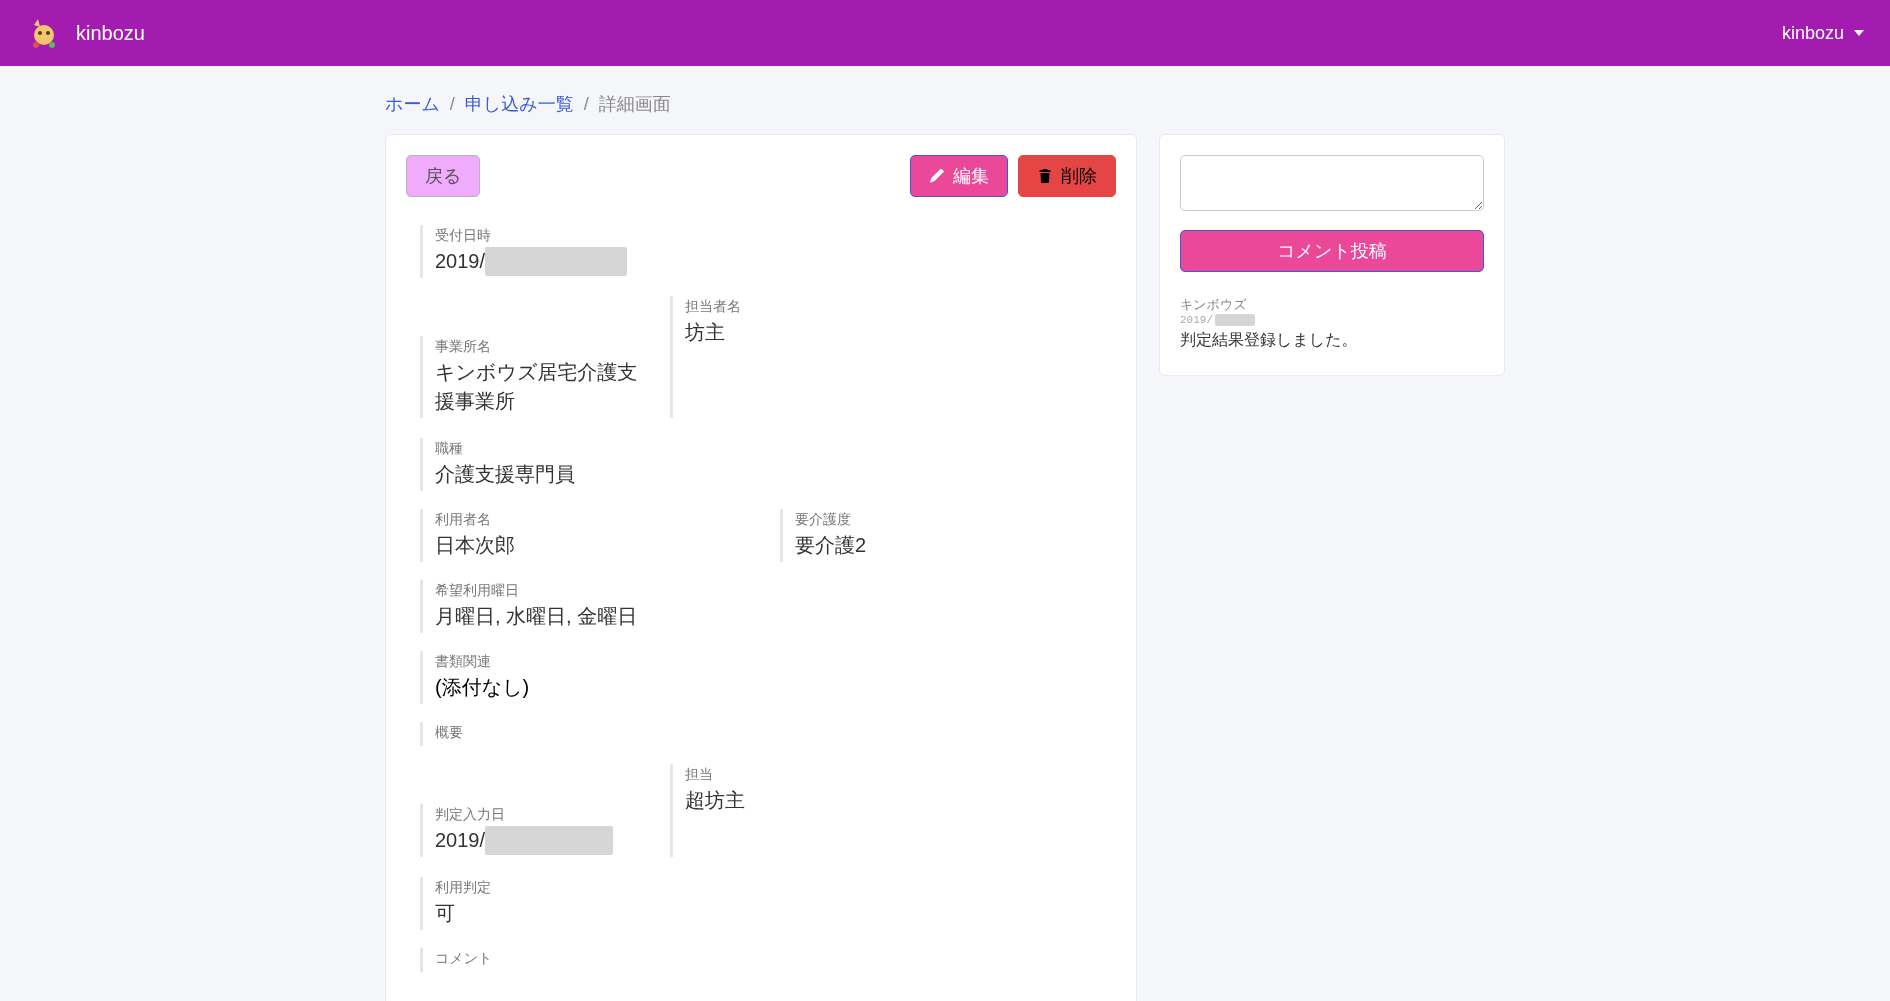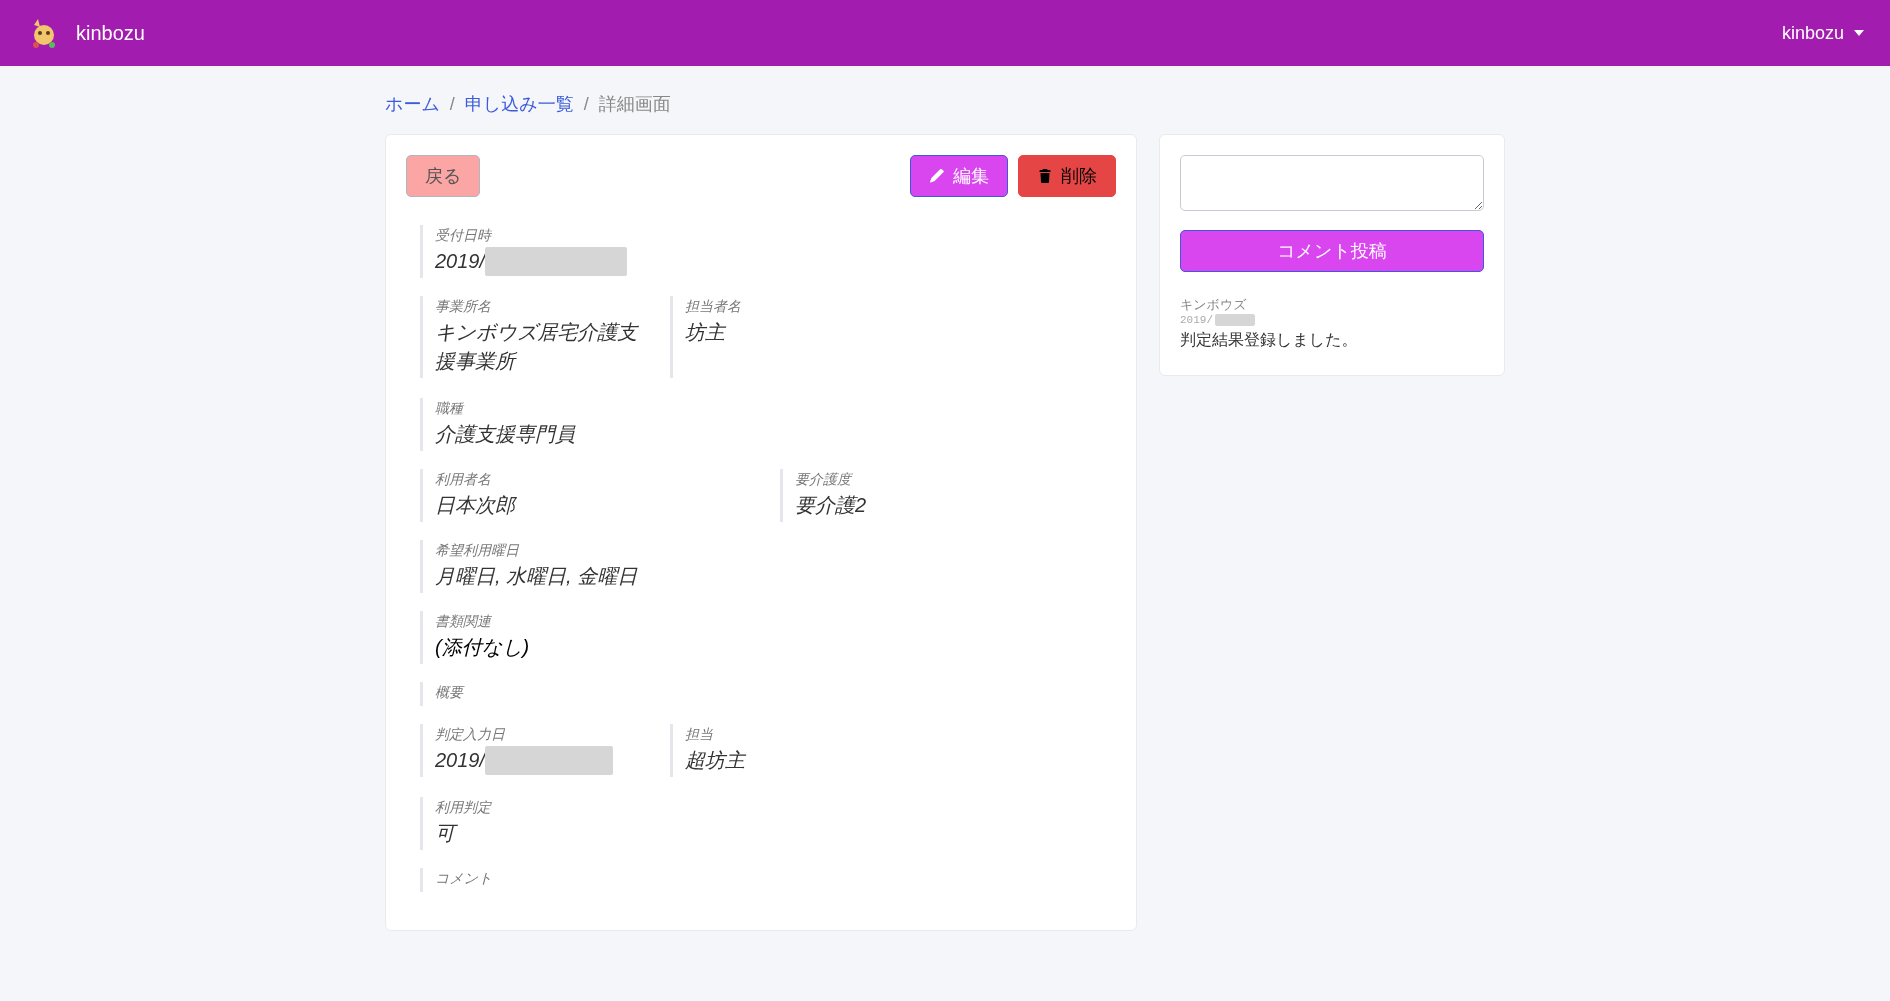--- a/index.html
+++ b/index.html
@@ -65,38 +65,38 @@
   align-items: center;
   gap: 8px;
   font-size: 18px;
   padding: 8px 18px;
   border-radius: 5px;
   border: 1px solid transparent;
   cursor: pointer;
   font-family: inherit;
 }
 .btn-secondary {
-  background: #fca5a5;
+  background: #f0abfc;
   border-color: #b0b5be;
   color: #555;
 }
 .btn-primary {
-  background: #d946ef;
+  background: #ec4899;
   border-color: #3b5bdb;
   color: #fff;
   align-items: center;
 }
 .btn-danger {
   background: #e64545;
   border-color: #e64545;
   color: #000000;
 }
 .btn-block { display: block; width: 100%; text-align: center; justify-content: center; }
 .icon-svg { width: 16px; height: 16px; }
-.detail-block { padding: 8px 0 14px 14px; font-style: italic; }
+.detail-block { padding: 8px 0 14px 14px; }
 .detail-row { display: flex; gap: 20px; margin-bottom: 18px; flex-wrap: wrap; }
 .detail-item {
   border-left: 3px solid #e4e6ec;
   padding: 2px 0 2px 12px;
   min-width: 220px;
 }
 .detail-item.w-full { flex: 1 1 100%; }
 .detail-label { font-size: 14px; color: #777; margin-bottom: 2px; }
 .detail-value { font-size: 20px; color: #333; line-height: 1.45; }
 .detail-value.muted { color: #000000; }
@@ -116,21 +116,21 @@
   padding: 8px 10px;
   font-size: 16px;
   font-family: inherit;
   resize: vertical;
   margin-bottom: 14px;
 }
 .comment-item { margin-top: 24px; }
 .comment-author { font-size: 13px; color: #888; }
 .comment-date { font-size: 11px; color: #aaa; display: flex; align-items: baseline; gap: 2px; }
 .comment-body { font-size: 16px; color: #333; margin-top: 4px; }
-.col-1 { flex: 0 0 230px; }
+.col-1 { flex: 0 0 230px; margin-top: 40px; }
 .col-2 { flex: 0 0 230px; }
 .col-3 { flex: 0 0 230px; }
 </style>
 </head>
 <body>
 
 <nav class="navbar">
   <div class="navbar-left">
     <svg class="brand-icon" viewBox="0 0 36 36">
       <circle cx="18" cy="20" r="10" fill="#f2c66d"></circle>

